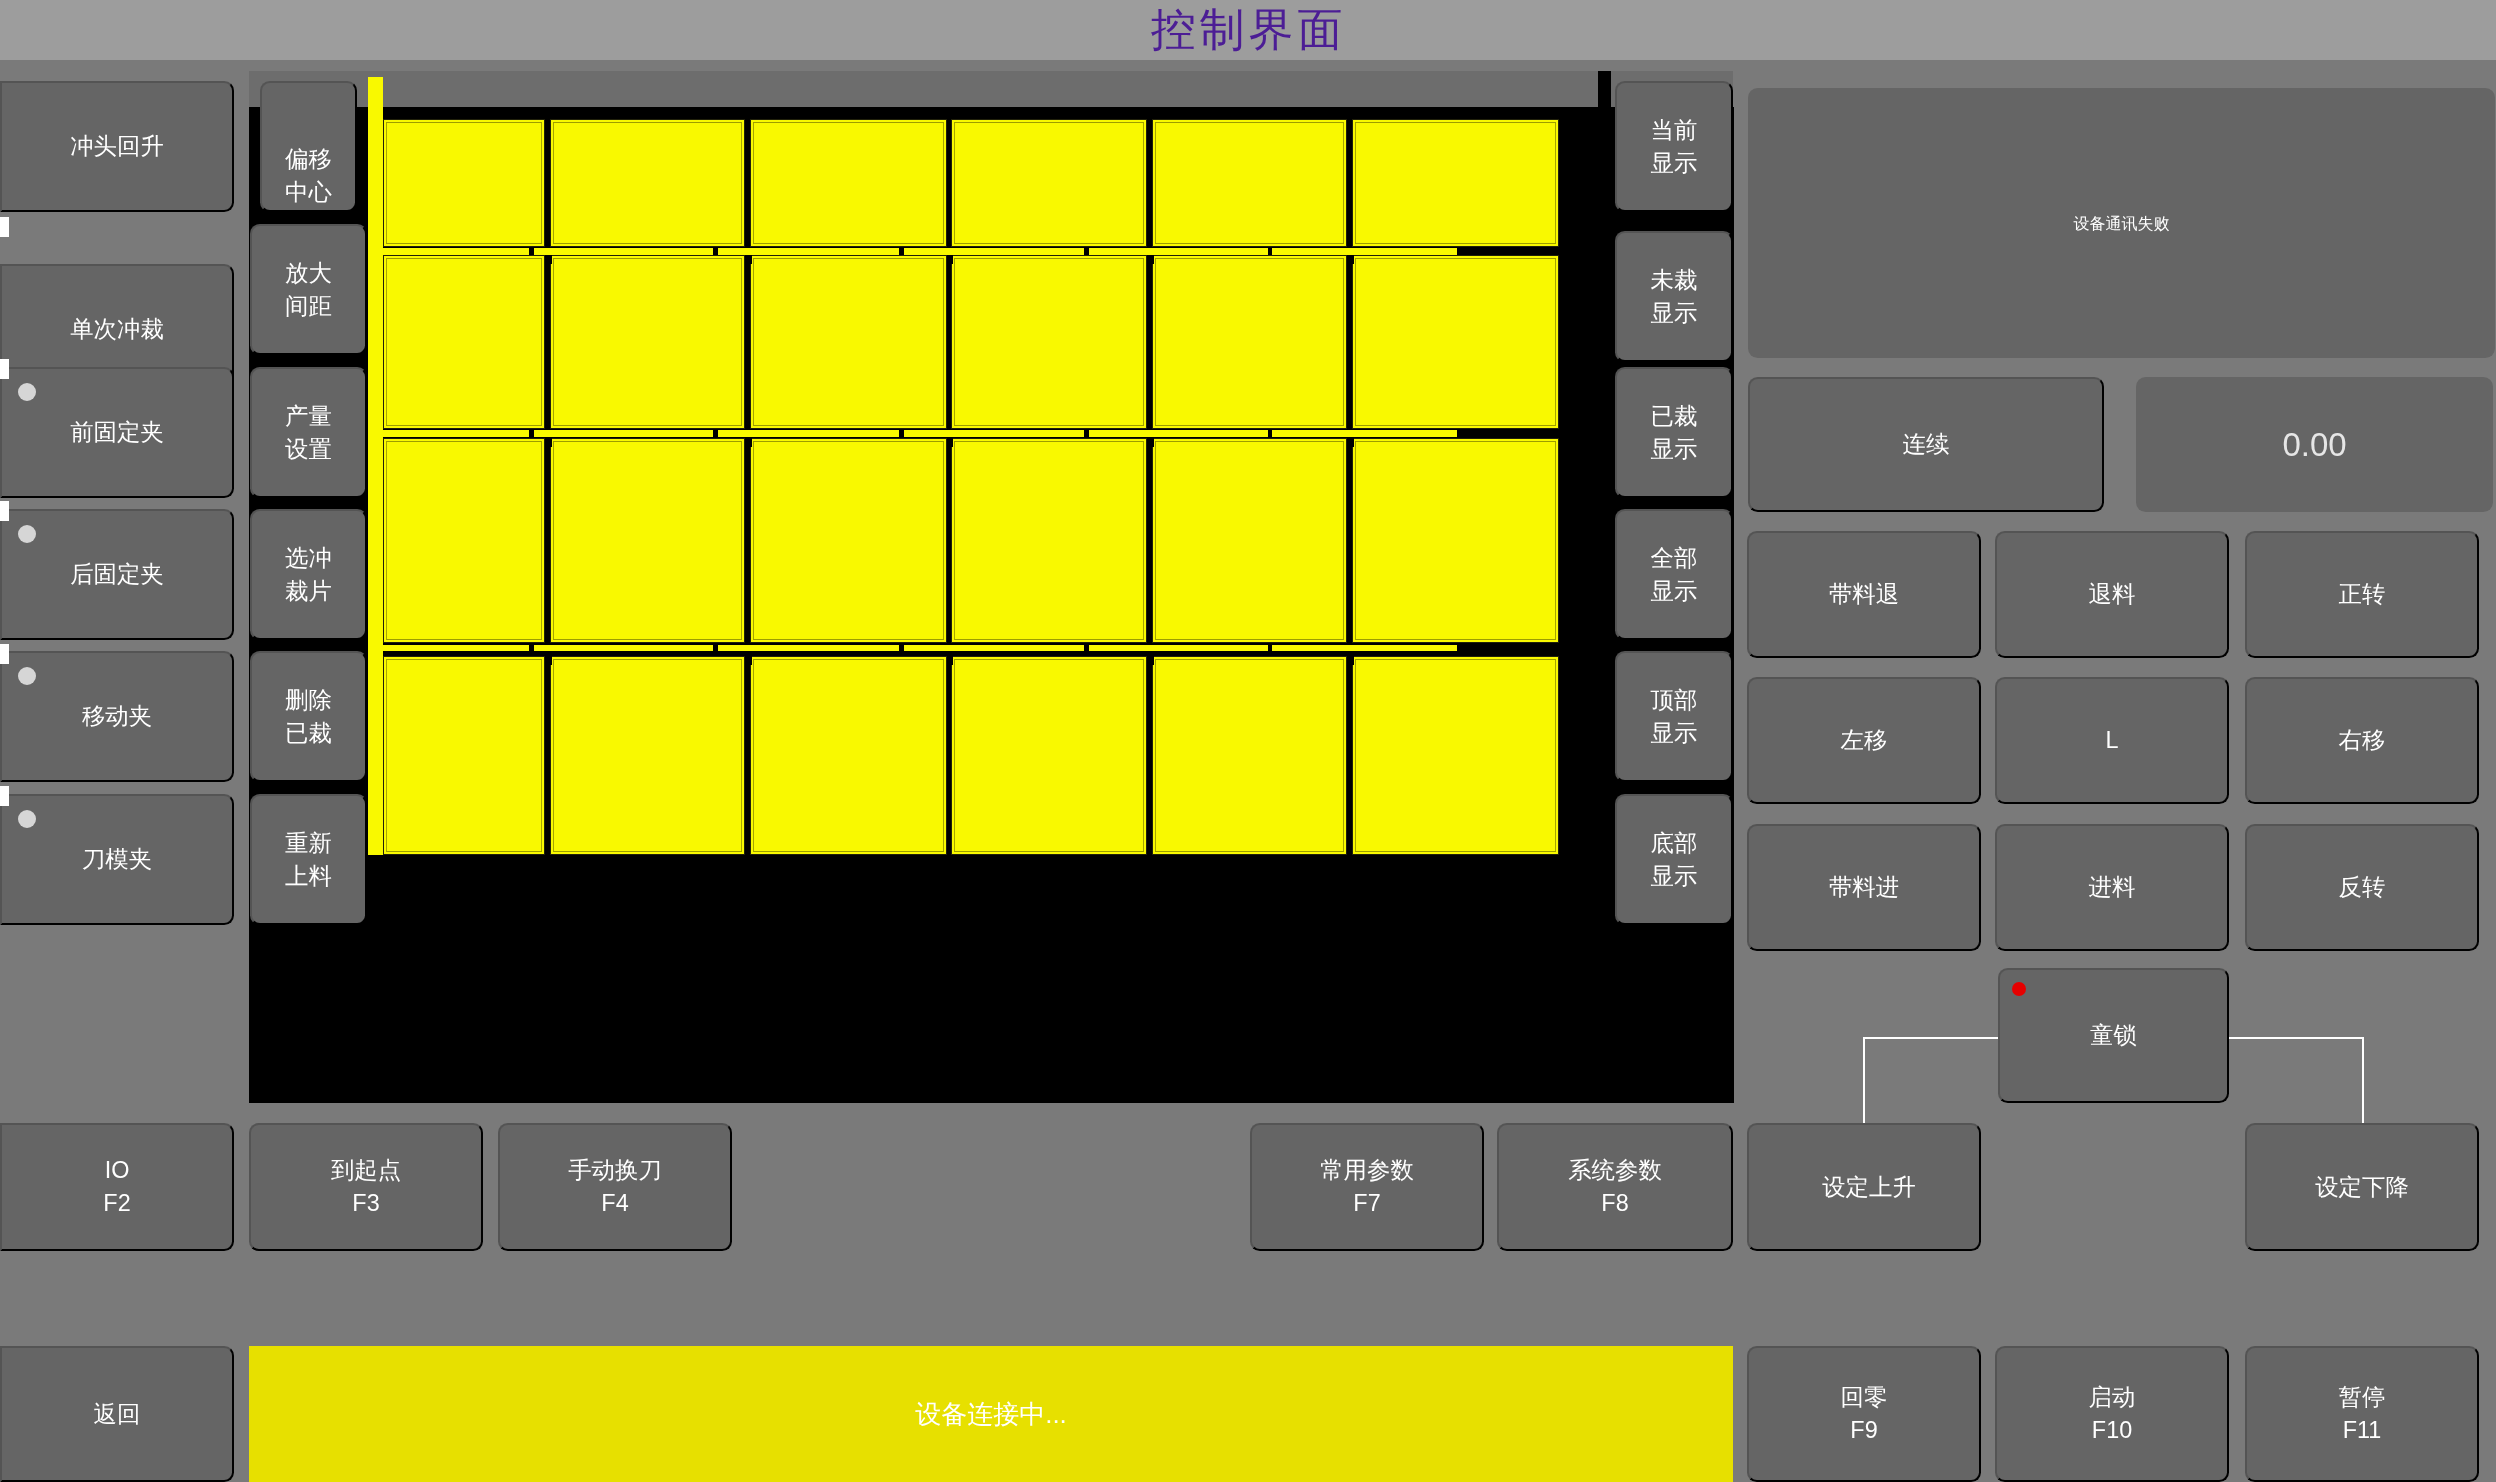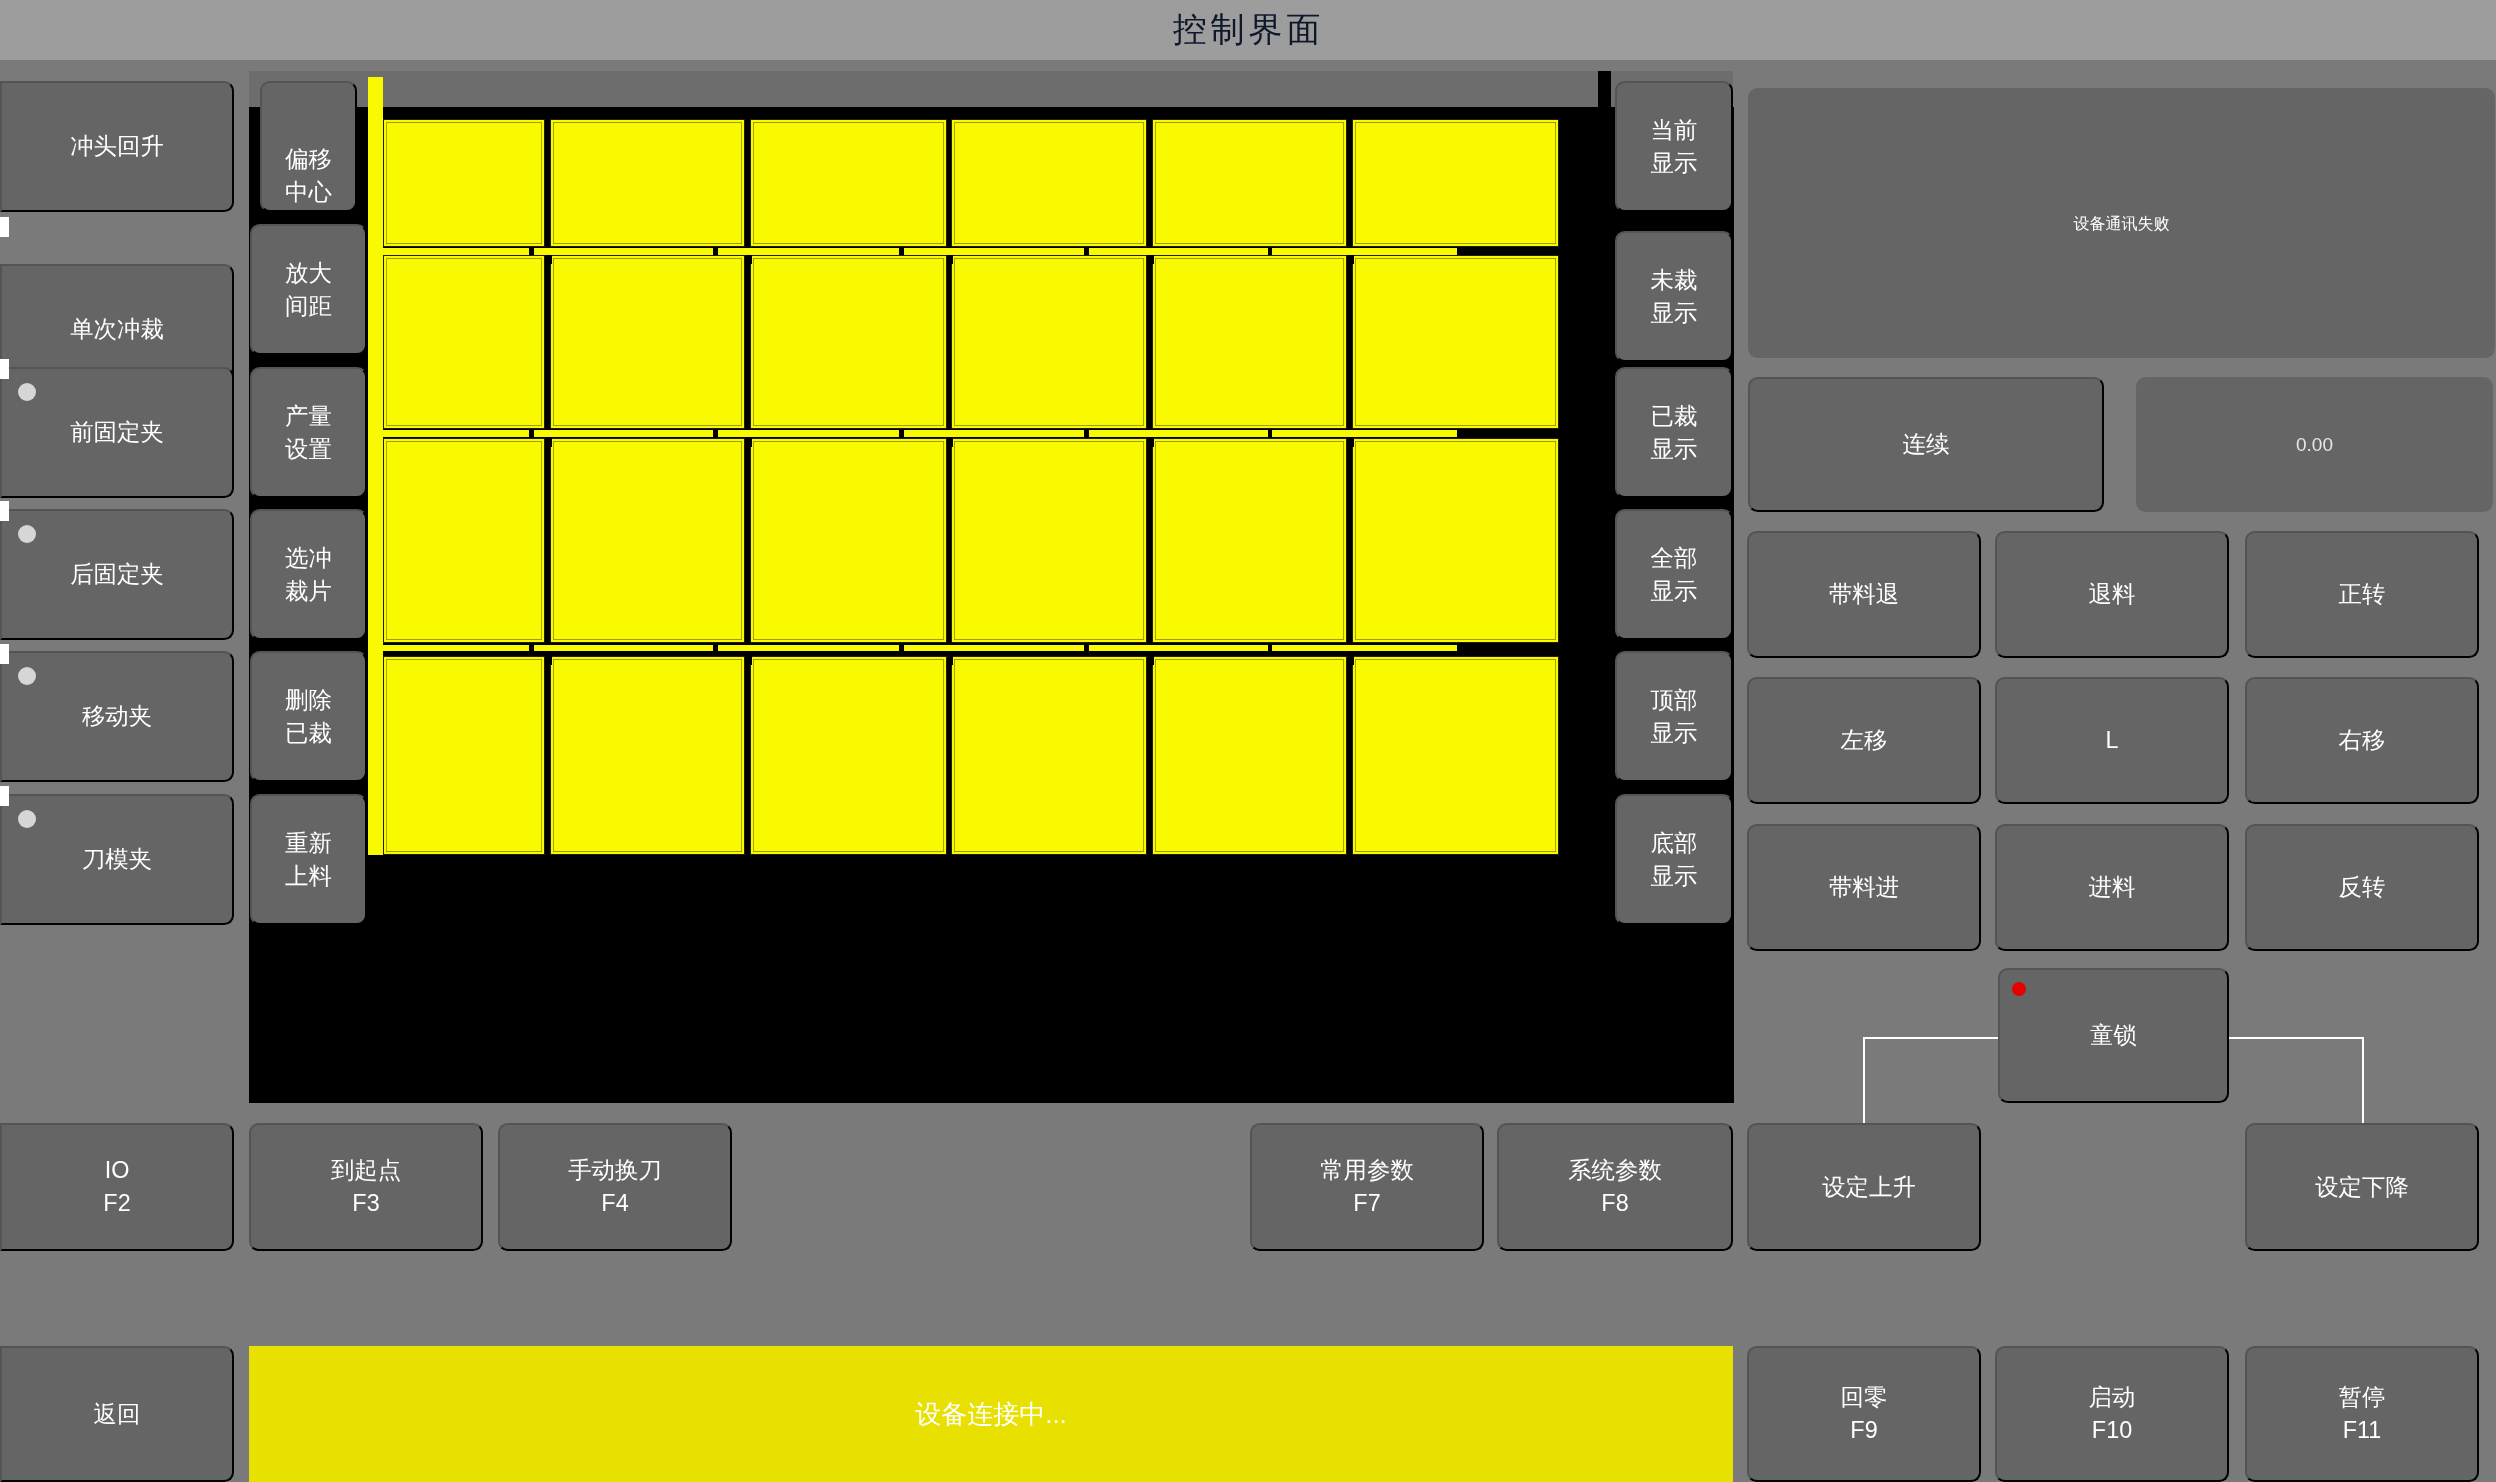--- a/index.html
+++ b/index.html
@@ -6,21 +6,21 @@
   body{
     width:2497px;height:1482px;position:relative;overflow:hidden;
     background:#7a7a7a;
     font-family:"Liberation Sans","DejaVu Sans",sans-serif;
     -webkit-font-smoothing:antialiased;
   }
   .abs{position:absolute;}
   
   #titlebar{left:0;top:0;width:2497px;height:60px;background:#9d9d9d;
     display:flex;align-items:center;justify-content:center;}
-  #titlebar .t{color:#0f172a;font-size:34px;letter-spacing:3.9px;}
+  #titlebar .t{color:#4c1d95;font-size:45px;letter-spacing:3.9px;}
   
   .btn{
     background:#656565;color:#ffffff;border-radius:9.8px;
     display:flex;align-items:center;justify-content:center;text-align:center;
     font-size:23.4px;line-height:33px;white-space:pre-line;box-sizing:border-box;
     position:absolute;
   }
   .flushL{border-top-left-radius:0;border-bottom-left-radius:0;}
   .dot{position:absolute;left:15.6px;top:13.7px;width:18.5px;height:18.5px;border-radius:50%;background:#d6d6d6;}
   .reddot{position:absolute;left:11.7px;top:11.7px;width:14.6px;height:14.6px;border-radius:50%;background:#e60000;}
@@ -159,21 +159,21 @@
 显示</span></button>
 <button class="btn" style="left:1615px;top:651px;width:118px;height:131px;"><span>顶部
 显示</span></button>
 <button class="btn" style="left:1615px;top:794px;width:118px;height:131px;"><span>底部
 显示</span></button>
 
 <div class="btn" style="left:1748px;top:88px;width:747px;height:270px;font-size:16px;">
   <span>设备通讯失败</span>
 </div>
 <button class="btn" style="left:1748px;top:377px;width:356px;height:135px;"><span>连续</span></button>
-<div class="btn" style="left:2136px;top:377px;width:357px;height:135px;color:#e6e6e6;font-size:19px;">
+<div class="btn" style="left:2136px;top:377px;width:357px;height:135px;color:#e6e6e6;font-size:33px;">
   <span>0.00</span>
 </div>
 
 <button class="btn" style="left:1747px;top:531px;width:234px;height:127px;text-align:center;"><span>带料退</span></button>
 <button class="btn" style="left:1995px;top:531px;width:234px;height:127px;"><span>退料</span></button>
 <button class="btn" style="left:2245px;top:531px;width:234px;height:127px;"><span>正转</span></button>
 <button class="btn" style="left:1747px;top:677px;width:234px;height:127px;"><span>左移</span></button>
 <button class="btn" style="left:1995px;top:677px;width:234px;height:127px;"><span>L</span></button>
 <button class="btn" style="left:2245px;top:677px;width:234px;height:127px;"><span>右移</span></button>
 <button class="btn" style="left:1747px;top:824px;width:234px;height:127px;"><span>带料进</span></button>

